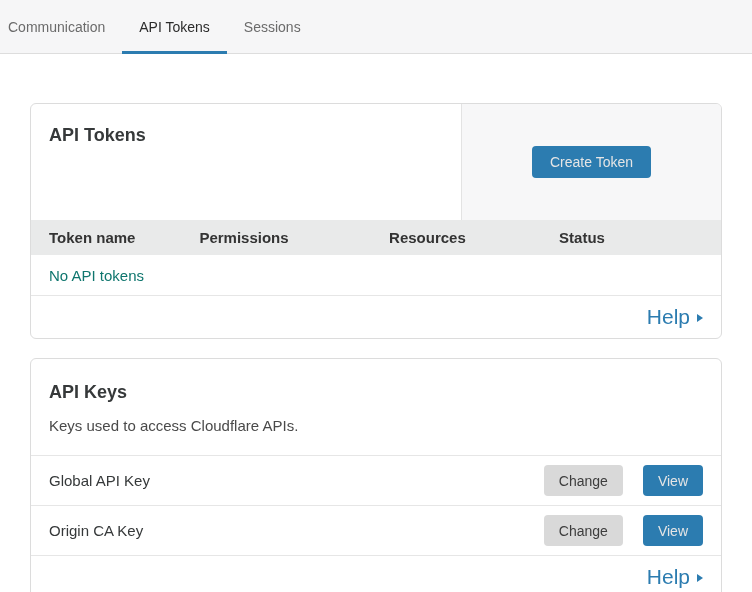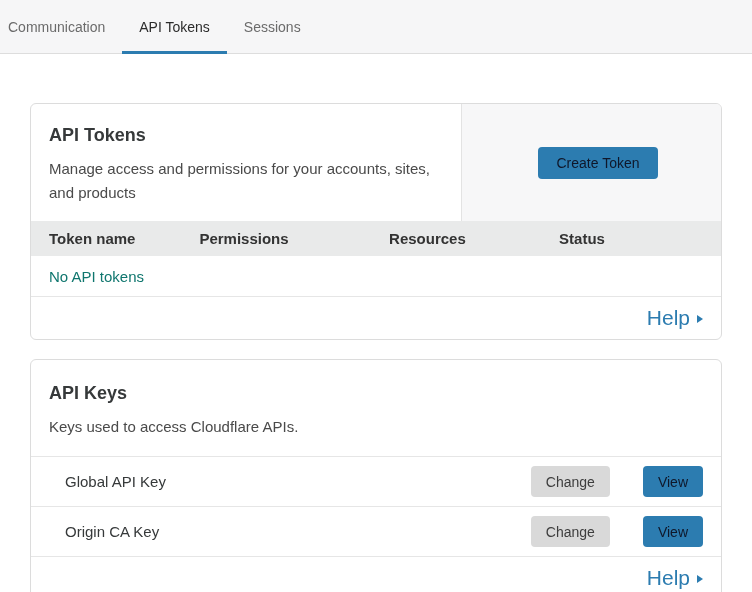--- a/index.html
+++ b/index.html
@@ -91,21 +91,21 @@
   .btn {
     font-family: "Liberation Sans", sans-serif;
     font-size: 14px;
     border: none;
     border-radius: 4px;
     height: 31px;
     padding: 0 15px;
     cursor: pointer;
     white-space: nowrap;
   }
-  .btn-blue { background: var(--accent); color: #0f172a; margin-left: 13px; }
+  .btn-blue { background: var(--accent); color: #e5e5e5; }
   .btn-gray { background: var(--btn-gray); color: #3d3d3d; }
   .btn-create { height: 32px; padding: 0 18px; }
 
   
   .table-header {
     display: grid;
     grid-template-columns: 23% 29% 26% 22%;
     background: var(--thead-bg);
     height: 35px;
     align-items: center;
@@ -156,41 +156,40 @@
   }
   .card-head2 .card-desc { margin-top: 0; }
   .key-row {
     height: 50px;
     display: flex;
     align-items: center;
     justify-content: space-between;
     padding: 0 18px;
     border-bottom: 1px solid var(--row-border);
   }
-  .key-name { font-size: 15px; color: #36393a; margin-left: 16px; }
+  .key-name { font-size: 15px; color: #36393a; }
   .key-actions { display: flex; gap: 20px; align-items: flex-end; }
 </style>
 </head>
 <body>
 
 <div class="page">
 
   <nav class="tab-bar">
     <div class="tab">Communication</div>
     <div class="tab active">API Tokens</div>
     <div class="tab">Sessions</div>
   </nav>
 
   <main class="content">
 
     <section class="card">
       <div class="card-split">
         <div class="card-head-left">
           <h2 class="card-title">API Tokens</h2>
-          <p class="card-desc">Manage access and permissions for your accounts, sites, and products</p>
         </div>
         <div class="card-head-right">
           <button class="btn btn-blue btn-create">Create Token</button>
         </div>
       </div>
 
       <div class="table-header">
         <div class="th">Token name</div>
         <div class="th">Permissions</div>
         <div class="th">Resources</div>

